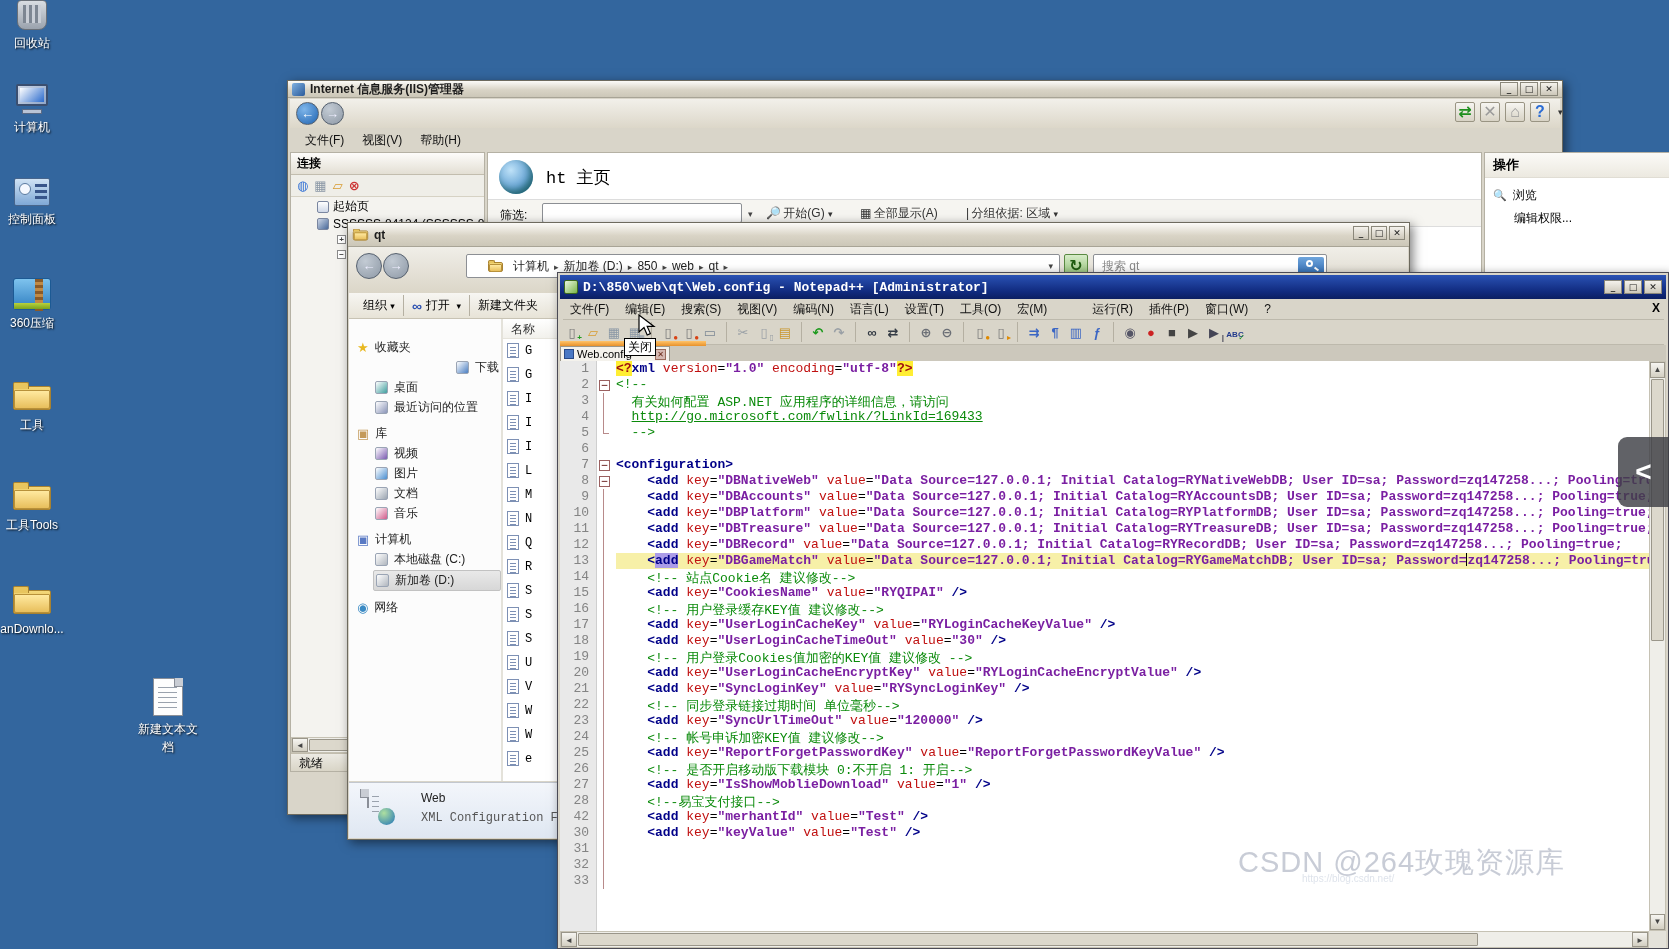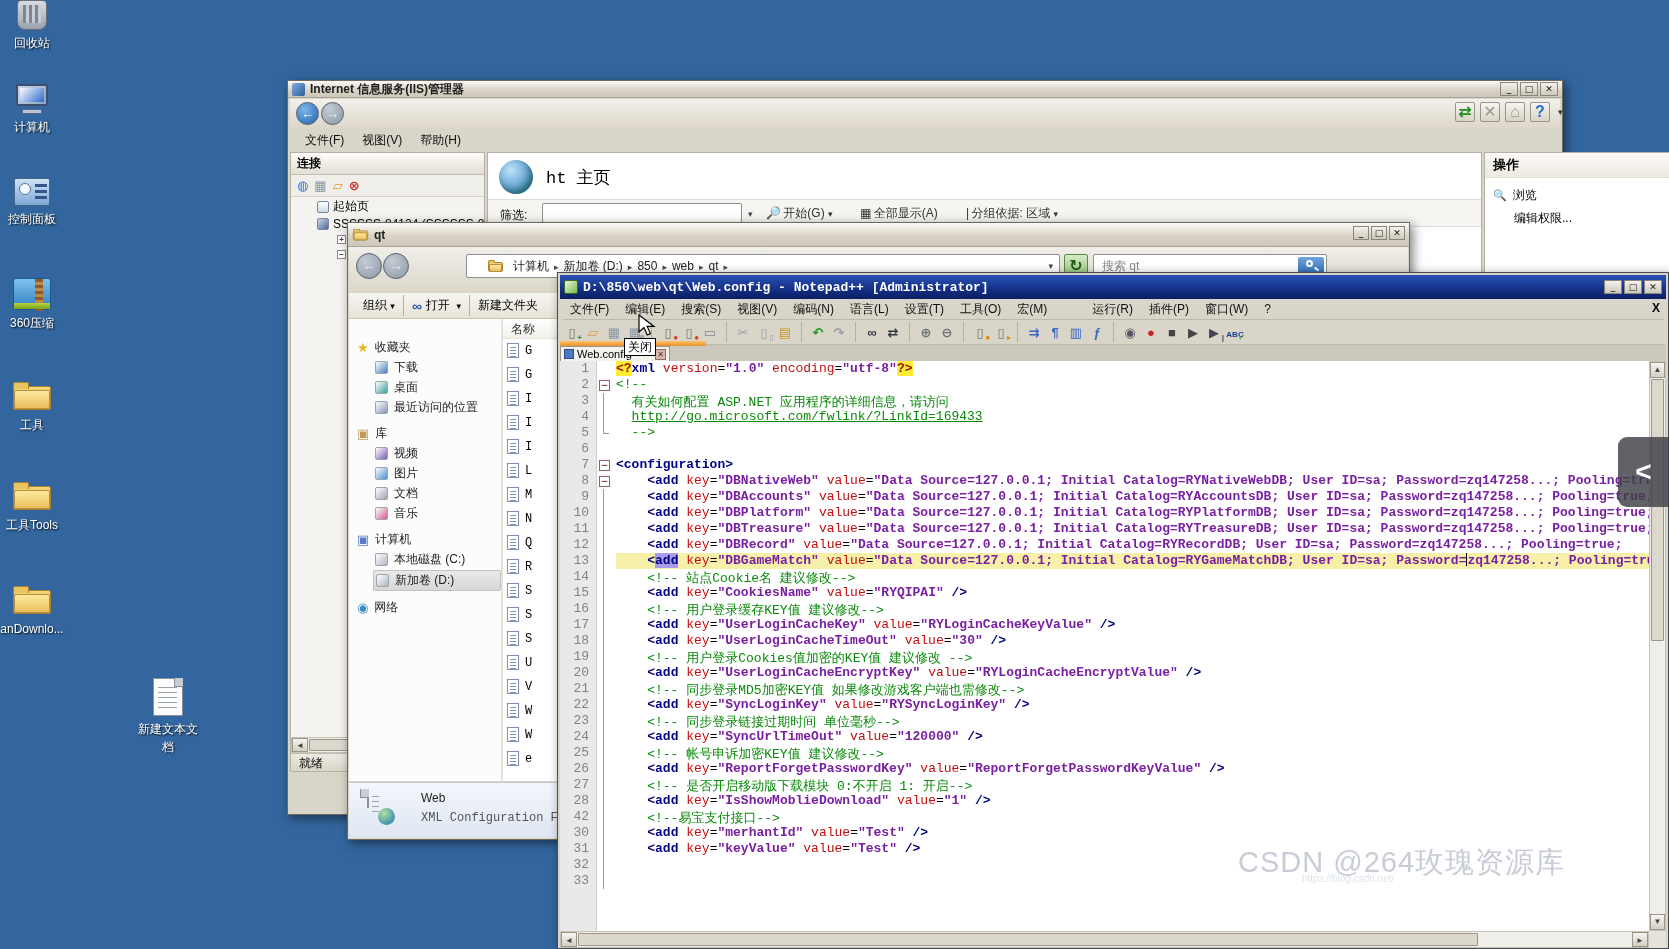--- a/index.html
+++ b/index.html
@@ -379,21 +379,21 @@
     <span><span>打开</span>&nbsp;&nbsp;<span style="font-size:9px;">▾</span></span>
     <span class="vsep"></span>
     <span>新建文件夹</span>
   </div>
 
   <div id="exp-sidebar" class="abs" style="left:1px;top:96px;width:152px;bottom:58px;background:#fcfcfc;padding:12px 0 0 8px;">
       <div class="exp-side-h" style="margin: 8px 0px 2px;">
         <span style="color: rgb(232, 184, 32); font-size: 13px;">★</span>
         <span>收藏夹</span>
       </div>
-      <div class="exp-side-i" style="margin: 1px 0px 1px 16px; padding: 1px 2px;">
+      <div class="exp-side-i" style="margin: 1px 0px 1px 16px; padding: 1px 2px; justify-content: flex-end;">
         <span class="sq" style="background: linear-gradient(135deg, rgb(255, 255, 255), rgb(74, 126, 194)); border: 1px solid rgb(154, 164, 180);"></span>
         <span>下载</span>
       </div>
       <div class="exp-side-i" style="margin: 1px 0px 1px 16px; padding: 1px 2px;">
         <span class="sq" style="background: linear-gradient(135deg, rgb(255, 255, 255), rgb(63, 158, 158)); border: 1px solid rgb(154, 164, 180);"></span>
         <span>桌面</span>
       </div>
       <div class="exp-side-i" style="margin: 1px 0px 1px 16px; padding: 1px 2px;">
         <span class="sq" style="background: linear-gradient(135deg, rgb(255, 255, 255), rgb(138, 148, 184)); border: 1px solid rgb(154, 164, 180);"></span>
         <span>最近访问的位置</span>
@@ -774,21 +774,20 @@
         <div class="code-line"><span class="t-txt">    </span><span class="t-tag">&lt;</span><span class="t-tag">add</span><span class="t-txt"> </span><span class="t-attr">key</span><span class="t-txt">=</span><span class="t-val">"DBTreasure"</span><span class="t-txt"> </span><span class="t-attr">value</span><span class="t-txt">=</span><span class="t-val">"Data Source=127.0.0.1; Initial Catalog=RYTreasureDB; User ID=sa; Password=zq147258...; Pooling=true;</span></div>
         <div class="code-line"><span class="t-txt">    </span><span class="t-tag">&lt;</span><span class="t-tag">add</span><span class="t-txt"> </span><span class="t-attr">key</span><span class="t-txt">=</span><span class="t-val">"DBRecord"</span><span class="t-txt"> </span><span class="t-attr">value</span><span class="t-txt">=</span><span class="t-val">"Data Source=127.0.0.1; Initial Catalog=RYRecordDB; User ID=sa; Password=zq147258...; Pooling=true;</span></div>
         <div class="code-line hl"><span class="t-txt">    </span><span class="t-tag">&lt;</span><span class="t-sel">add</span><span class="t-txt"> </span><span class="t-attr">key</span><span class="t-txt">=</span><span class="t-val">"DBGameMatch"</span><span class="t-txt"> </span><span class="t-attr">value</span><span class="t-txt">=</span><span class="t-val">"Data Source=127.0.0.1; Initial Catalog=RYGameMatchDB; User ID=sa; Password=</span><span class="t-caret"></span><span class="t-val">zq147258...; Pooling=true;</span></div>
         <div class="code-line"><span class="t-txt">    </span><span class="t-com">&lt;!-- 站点Cookie名 建议修改--&gt;</span></div>
         <div class="code-line"><span class="t-txt">    </span><span class="t-tag">&lt;</span><span class="t-tag">add</span><span class="t-txt"> </span><span class="t-attr">key</span><span class="t-txt">=</span><span class="t-val">"CookiesName"</span><span class="t-txt"> </span><span class="t-attr">value</span><span class="t-txt">=</span><span class="t-val">"RYQIPAI"</span><span class="t-tag"> /&gt;</span></div>
         <div class="code-line"><span class="t-txt">    </span><span class="t-com">&lt;!-- 用户登录缓存KEY值 建议修改--&gt;</span></div>
         <div class="code-line"><span class="t-txt">    </span><span class="t-tag">&lt;</span><span class="t-tag">add</span><span class="t-txt"> </span><span class="t-attr">key</span><span class="t-txt">=</span><span class="t-val">"UserLoginCacheKey"</span><span class="t-txt"> </span><span class="t-attr">value</span><span class="t-txt">=</span><span class="t-val">"RYLoginCacheKeyValue"</span><span class="t-tag"> /&gt;</span></div>
         <div class="code-line"><span class="t-txt">    </span><span class="t-tag">&lt;</span><span class="t-tag">add</span><span class="t-txt"> </span><span class="t-attr">key</span><span class="t-txt">=</span><span class="t-val">"UserLoginCacheTimeOut"</span><span class="t-txt"> </span><span class="t-attr">value</span><span class="t-txt">=</span><span class="t-val">"30"</span><span class="t-tag"> /&gt;</span></div>
         <div class="code-line"><span class="t-txt">    </span><span class="t-com">&lt;!-- 用户登录Cookies值加密的KEY值 建议修改 --&gt;</span></div>
         <div class="code-line"><span class="t-txt">    </span><span class="t-tag">&lt;</span><span class="t-tag">add</span><span class="t-txt"> </span><span class="t-attr">key</span><span class="t-txt">=</span><span class="t-val">"UserLoginCacheEncryptKey"</span><span class="t-txt"> </span><span class="t-attr">value</span><span class="t-txt">=</span><span class="t-val">"RYLoginCacheEncryptValue"</span><span class="t-tag"> /&gt;</span></div>
-        <div class="code-line"><span class="t-txt">    </span><span class="t-com">&lt;!-- 同步登录MD5加密KEY值 如果修改游戏客户端也需修改--&gt;</span></div>
         <div class="code-line"><span class="t-txt">    </span><span class="t-tag">&lt;</span><span class="t-tag">add</span><span class="t-txt"> </span><span class="t-attr">key</span><span class="t-txt">=</span><span class="t-val">"SyncLoginKey"</span><span class="t-txt"> </span><span class="t-attr">value</span><span class="t-txt">=</span><span class="t-val">"RYSyncLoginKey"</span><span class="t-tag"> /&gt;</span></div>
         <div class="code-line"><span class="t-txt">    </span><span class="t-com">&lt;!-- 同步登录链接过期时间 单位毫秒--&gt;</span></div>
         <div class="code-line"><span class="t-txt">    </span><span class="t-tag">&lt;</span><span class="t-tag">add</span><span class="t-txt"> </span><span class="t-attr">key</span><span class="t-txt">=</span><span class="t-val">"SyncUrlTimeOut"</span><span class="t-txt"> </span><span class="t-attr">value</span><span class="t-txt">=</span><span class="t-val">"120000"</span><span class="t-tag"> /&gt;</span></div>
         <div class="code-line"><span class="t-txt">    </span><span class="t-com">&lt;!-- 帐号申诉加密KEY值 建议修改--&gt;</span></div>
         <div class="code-line"><span class="t-txt">    </span><span class="t-tag">&lt;</span><span class="t-tag">add</span><span class="t-txt"> </span><span class="t-attr">key</span><span class="t-txt">=</span><span class="t-val">"ReportForgetPasswordKey"</span><span class="t-txt"> </span><span class="t-attr">value</span><span class="t-txt">=</span><span class="t-val">"ReportForgetPasswordKeyValue"</span><span class="t-tag"> /&gt;</span></div>
         <div class="code-line"><span class="t-txt">    </span><span class="t-com">&lt;!-- 是否开启移动版下载模块 0:不开启 1: 开启--&gt;</span></div>
         <div class="code-line"><span class="t-txt">    </span><span class="t-tag">&lt;</span><span class="t-tag">add</span><span class="t-txt"> </span><span class="t-attr">key</span><span class="t-txt">=</span><span class="t-val">"IsShowMoblieDownload"</span><span class="t-txt"> </span><span class="t-attr">value</span><span class="t-txt">=</span><span class="t-val">"1"</span><span class="t-tag"> /&gt;</span></div>
         <div class="code-line"><span class="t-txt">    </span><span class="t-com">&lt;!--易宝支付接口--&gt;</span></div>
         <div class="code-line"><span class="t-txt">    </span><span class="t-tag">&lt;</span><span class="t-tag">add</span><span class="t-txt"> </span><span class="t-attr">key</span><span class="t-txt">=</span><span class="t-val">"merhantId"</span><span class="t-txt"> </span><span class="t-attr">value</span><span class="t-txt">=</span><span class="t-val">"Test"</span><span class="t-tag"> /&gt;</span></div>
         <div class="code-line"><span class="t-txt">    </span><span class="t-tag">&lt;</span><span class="t-tag">add</span><span class="t-txt"> </span><span class="t-attr">key</span><span class="t-txt">=</span><span class="t-val">"keyValue"</span><span class="t-txt"> </span><span class="t-attr">value</span><span class="t-txt">=</span><span class="t-val">"Test"</span><span class="t-tag"> /&gt;</span></div>

